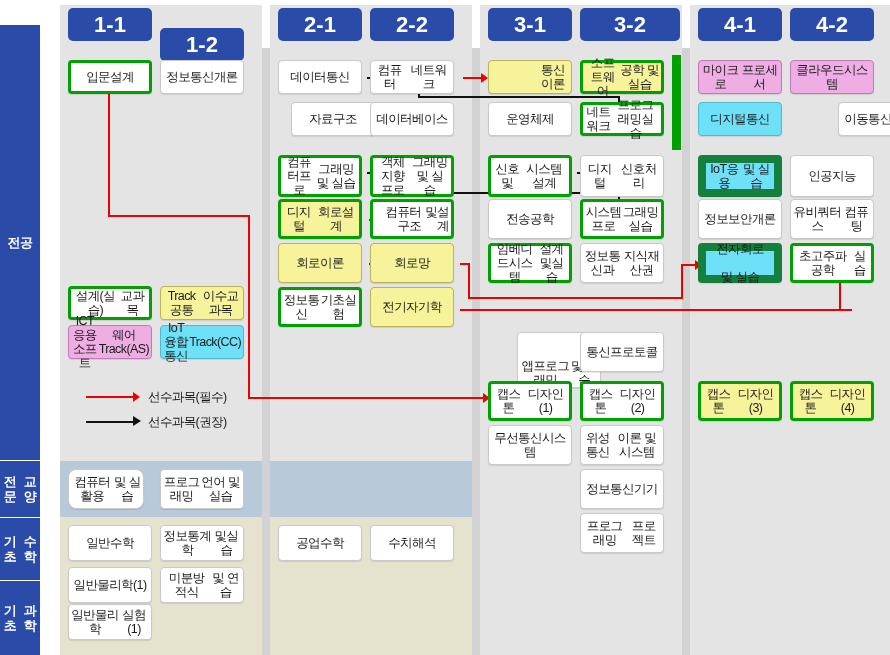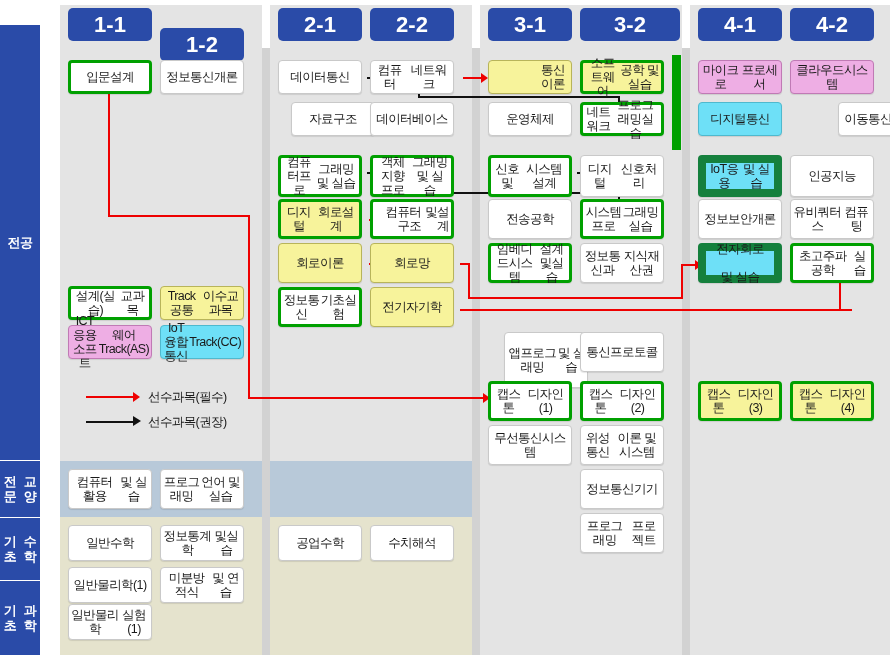--- a/index.html
+++ b/index.html
@@ -322,21 +322,21 @@
         <span>시스템 설계</span>
       </div>
       <div class="course " style="left: 488px; top: 199px; width: 84px; height: 40px;">
         <span>전송공학</span>
       </div>
       <div class="course design" style="left: 488px; top: 243px; width: 84px; height: 40px;">
         <span>임베디드시스템</span>
         <br>
         <span>설계및실습</span>
       </div>
-      <div class="course " style="left: 504px; top: 332px; width: 84px; height: 56px;">
+      <div class="course " style="left: 517px; top: 332px; width: 84px; height: 56px; align-items: flex-end;">
         <span>앱프로그래밍</span>
         <br>
         <span>및 실습</span>
       </div>
       <div class="course design" style="left: 488px; top: 381px; width: 84px; height: 40px;">
         <span>캡스톤</span>
         <br>
         <span>디자인(1)</span>
       </div>
       <div class="course " style="left: 488px; top: 425px; width: 84px; height: 40px;">
@@ -431,21 +431,21 @@
       <div class="course design" style="left: 790px; top: 243px; width: 84px; height: 40px;">
         <span>초고주파공학</span>
         <br>
         <span>실습</span>
       </div>
       <div class="course yellow design" style="left: 790px; top: 381px; width: 84px; height: 40px;">
         <span>캡스톤</span>
         <br>
         <span>디자인(4)</span>
       </div>
-      <div class="course " style="left: 68px; top: 469px; width: 84px; height: 40px;">
+      <div class="course " style="left: 68px; top: 469px; width: 76px; height: 40px; border-radius: 8px;">
         <span>컴퓨터활용</span>
         <br>
         <span>및 실습</span>
       </div>
       <div class="course " style="left: 160px; top: 469px; width: 84px; height: 40px;">
         <span>프로그래밍</span>
         <br>
         <span>언어 및 실습</span>
       </div>
       <div class="course " style="left: 68px; top: 525px; width: 84px; height: 36px;">

